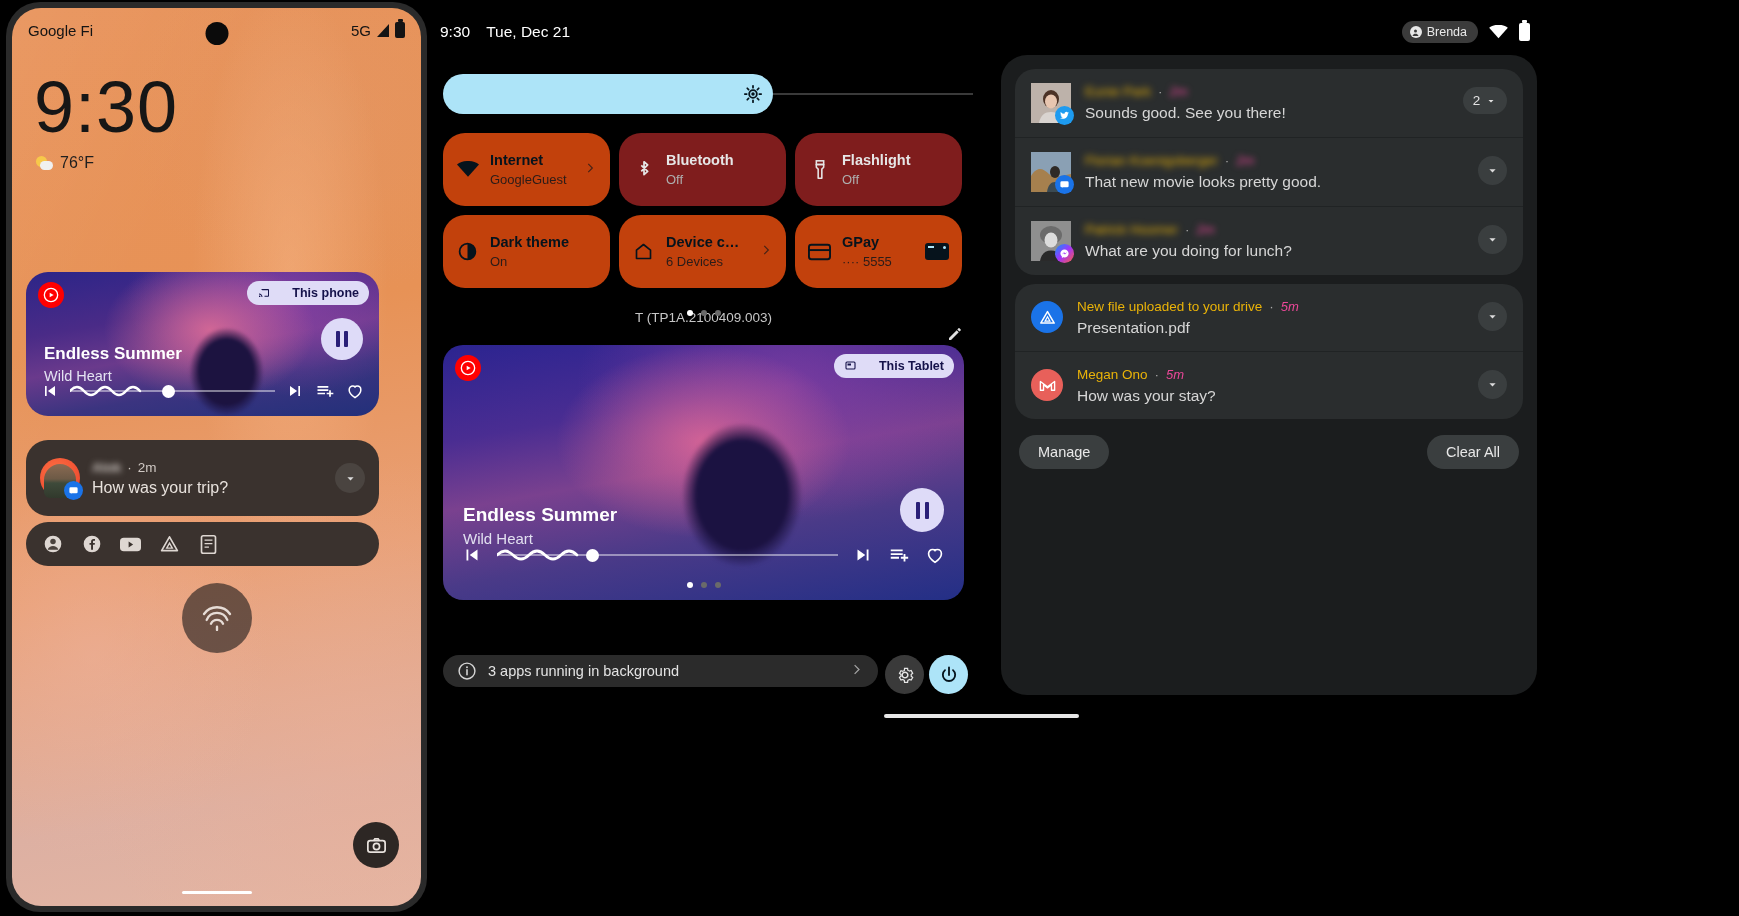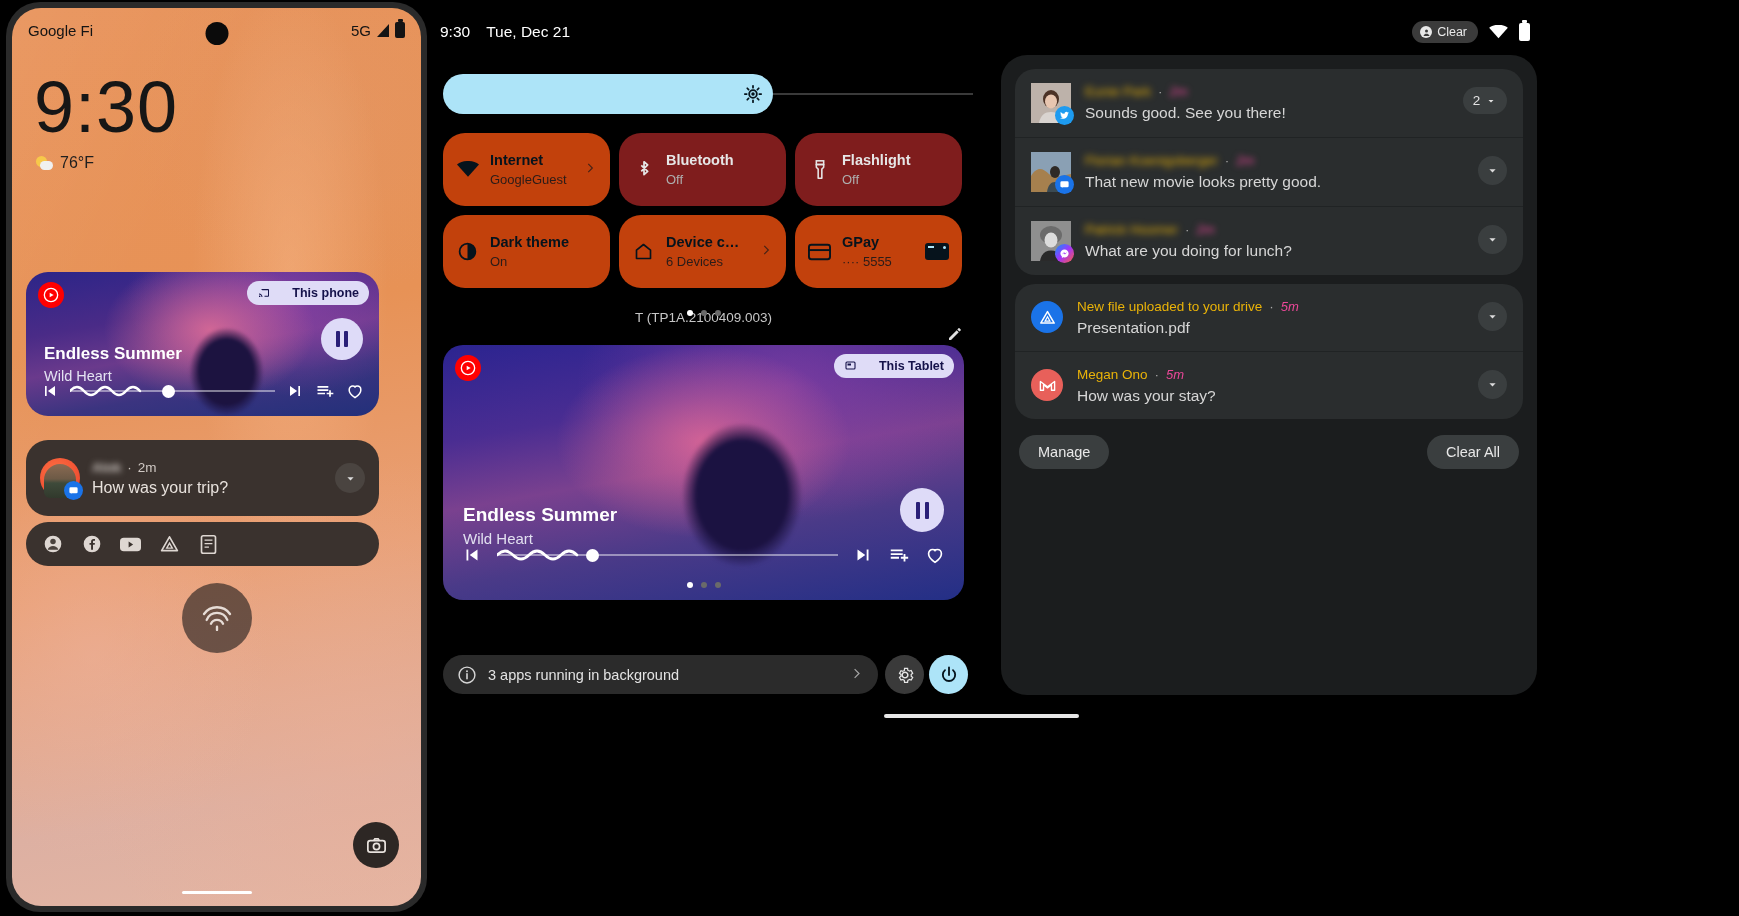--- a/index.html
+++ b/index.html
@@ -209,21 +209,21 @@
   .t-play{
     position:absolute; z-index:3; right:20px; top:143px; width:44px;height:44px;border-radius:50%;
     background:#dedbf8; display:flex;align-items:center;justify-content:center;
   }
   .t-play i{ display:block; width:4px;height:17px;background:#2a1f78;margin:0 2.5px;border-radius:1px;}
   .t-controls{position:absolute; z-index:3; left:0; right:0; bottom:30px; height:30px; display:flex; align-items:center; padding:0 18px; gap:14px; color:#fff;}
   .t-dots{ position:absolute; z-index:3; left:50%; transform:translateX(-50%); bottom:12px; display:flex; gap:8px; }
 
   
   .apps-bar{
-    position:absolute; left:443px; top:655px; width:435px; height:39px;
+    position:absolute; left:443px; top:655px; width:435px; height:32px;
     background:#2b2b2b; border-radius:20px; display:flex; align-items:center; gap:11px; padding:0 14px;
     color:#e3e3e3; font-size:14.5px;
   }
   .apps-bar .chev{ margin-left:auto; opacity:.7; }
   .circ-btn{
     position:absolute; top:655px; width:39px;height:39px;border-radius:50%;
     display:flex;align-items:center;justify-content:center;
   }
   .btn-settings{ left:885px; background:#3a3a3a; }
   .btn-power{ left:929px; background:#ade4f8; }
@@ -423,21 +423,21 @@
     <span>9:30</span>
     <span>Tue, Dec 21</span>
     <span class="ts-right">
       <span class="user-chip">
         <span class="u-dot">
           <svg width="9" height="9" viewBox="0 0 24 24">
               <circle cx="12" cy="8" r="4" fill="#3b3b3b"></circle>
               <path d="M4 21c1.4-4.3 4.6-6 8-6s6.6 1.7 8 6z" fill="#3b3b3b"></path>
             </svg>
         </span>
-        <span>Clear</span>
+        <span>Brenda</span>
       </span>
       <svg class="wifi-ico" viewBox="0 0 24 18">
           <path d="M12 17l12-13.5C20.8.9 16.6-.3 12-.3S3.2.9 0 3.5z" fill="#fff"></path>
         </svg>
       <span class="batt-ico"></span>
     </span>
   </div>
 
   <div class="bright-row">
     <span class="bright-bar">

